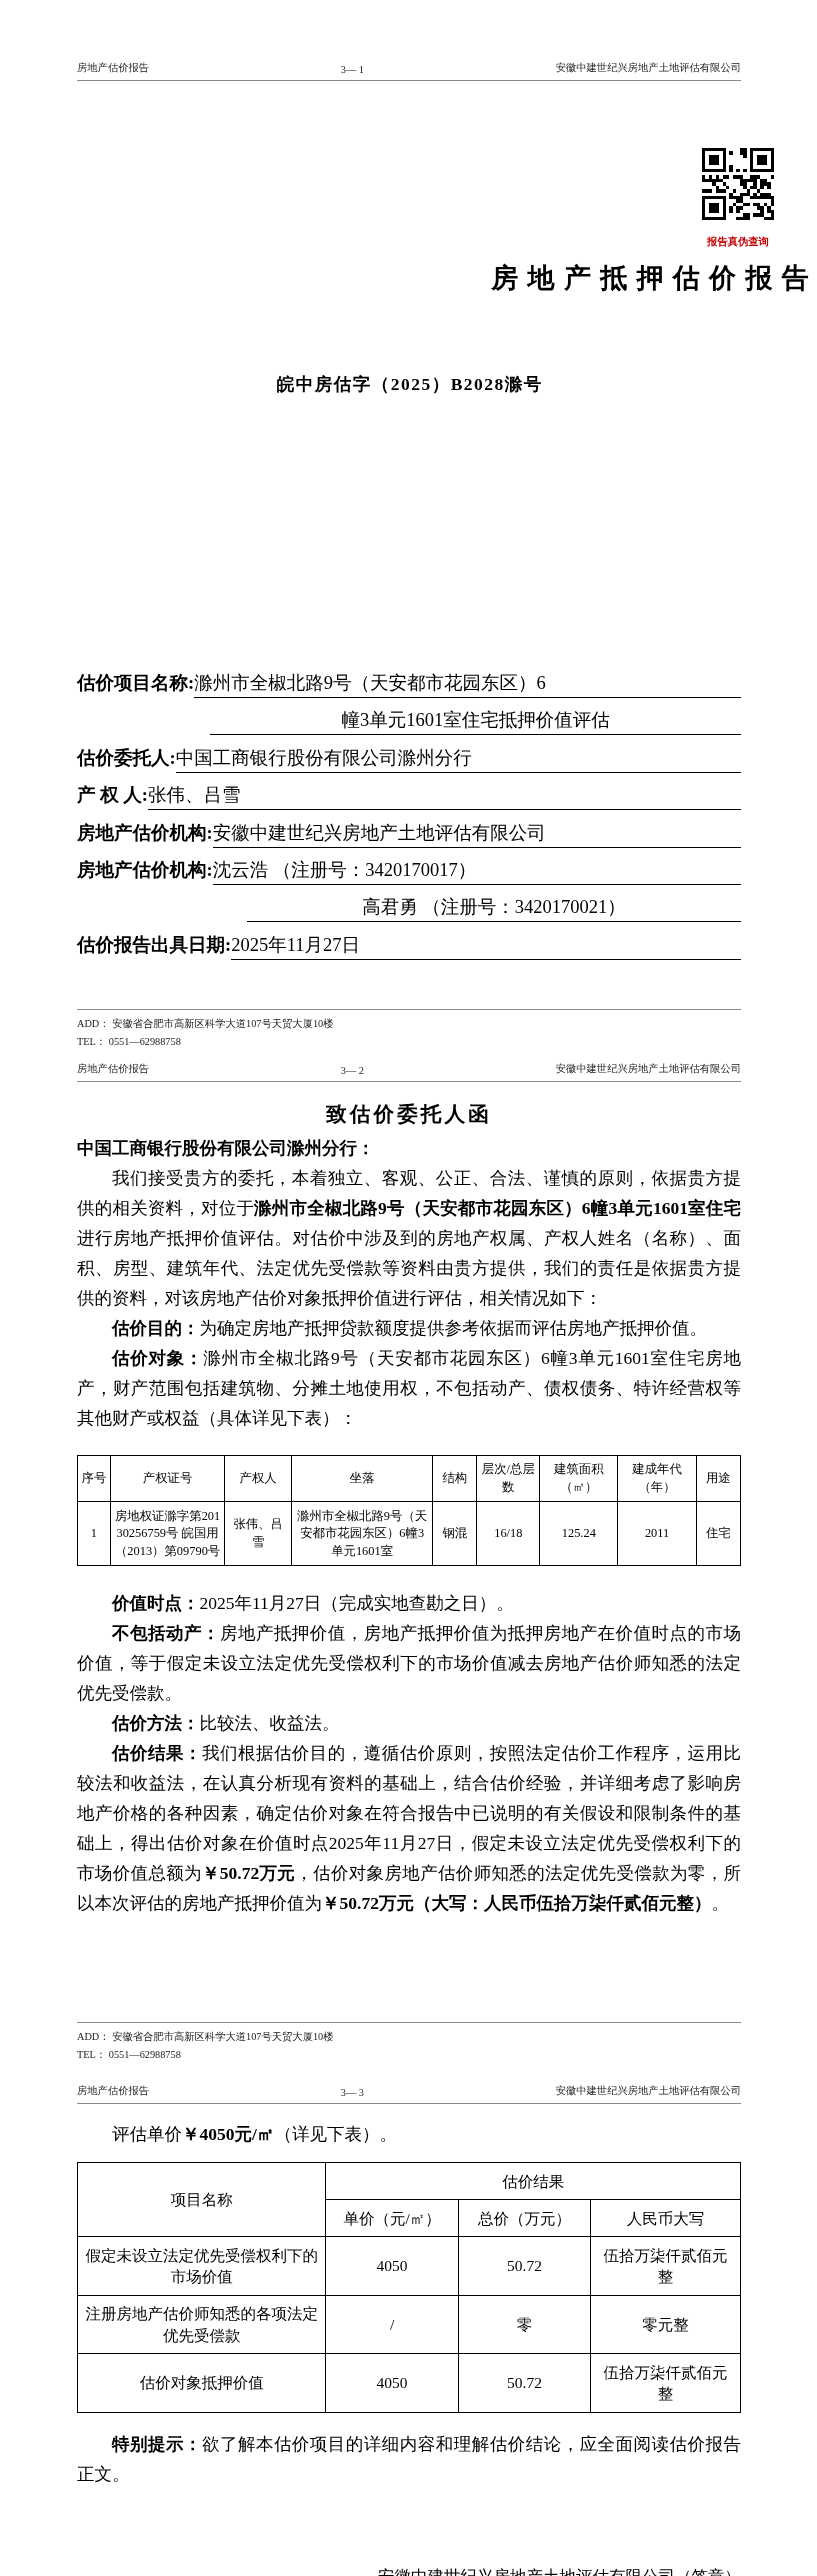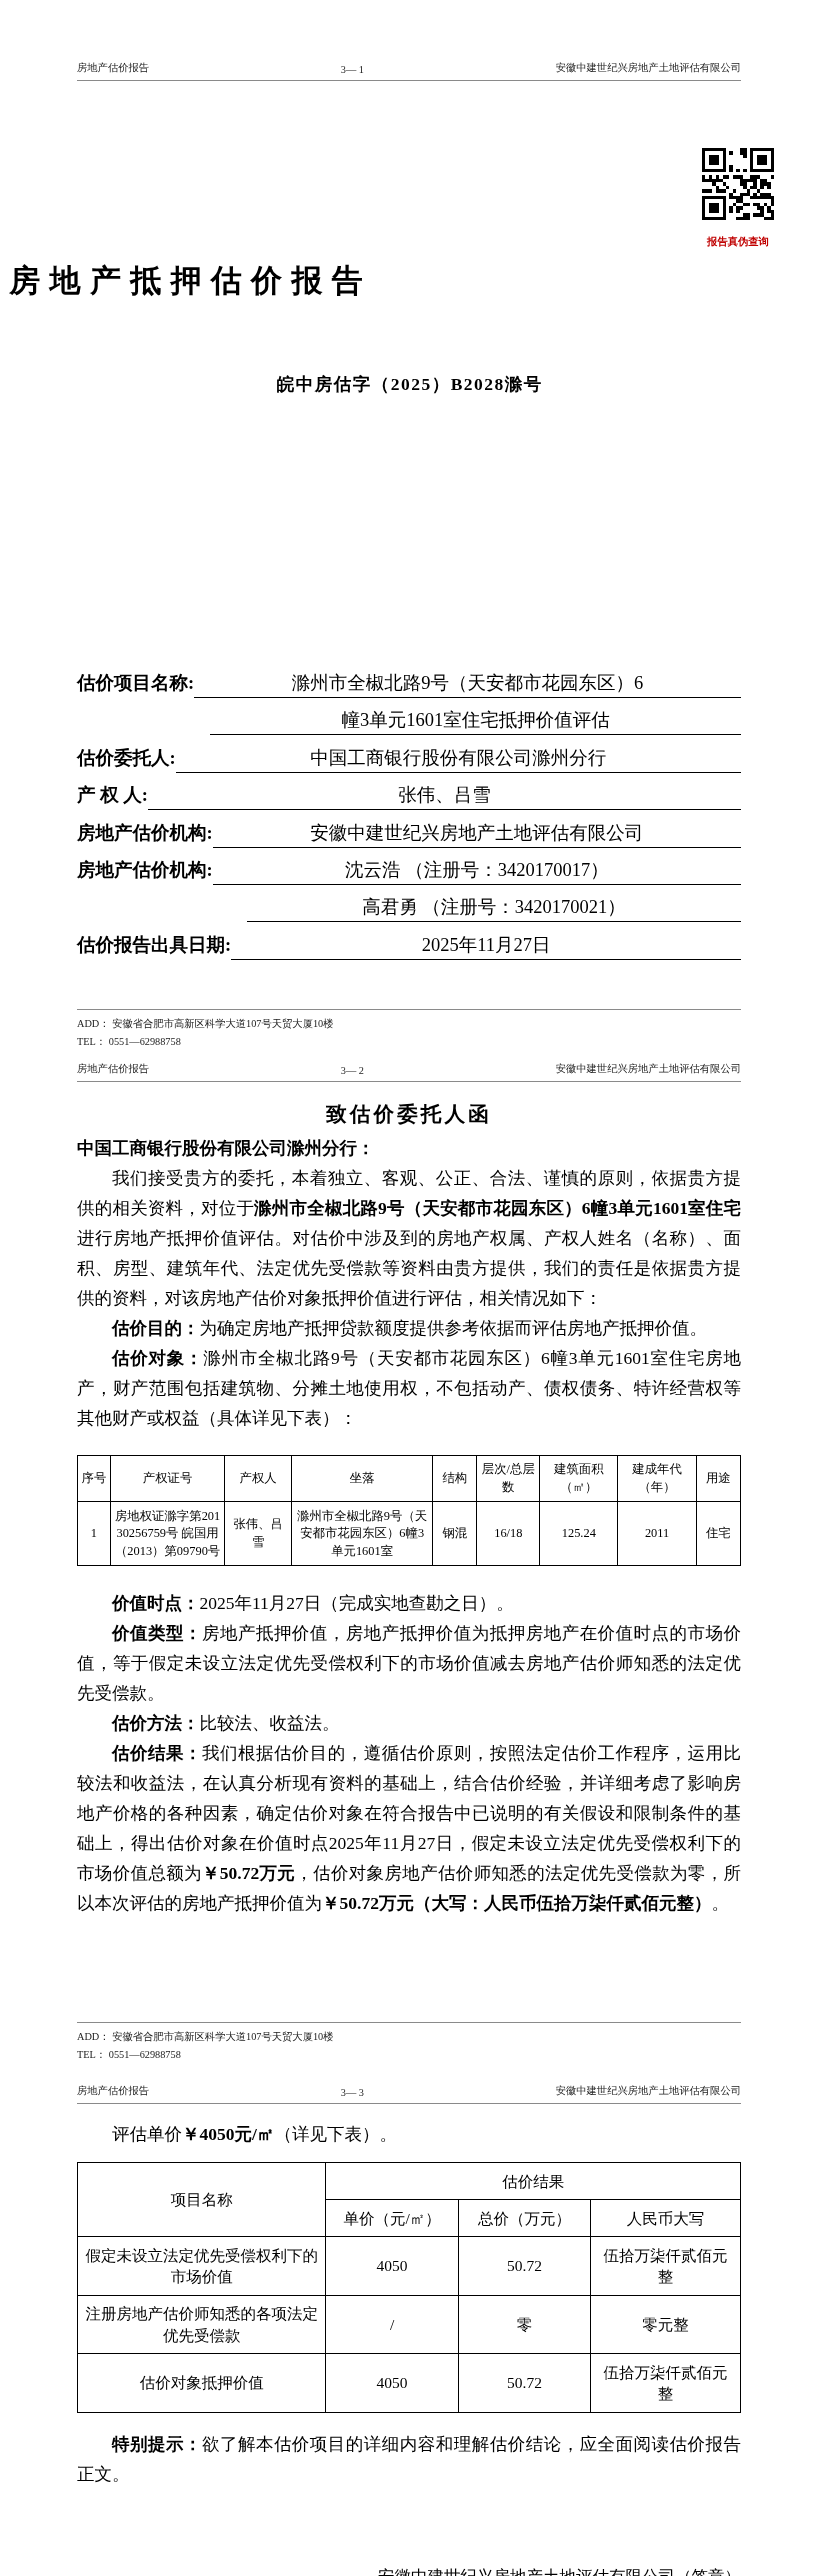--- a/index.html
+++ b/index.html
@@ -19,31 +19,31 @@
   .foot {
     left:77px; right:77px; border-top:1px solid #8a8a8a; padding-top:5.2px;
     font-size:10.3px; color:#222; line-height:17.5px;
   }
 
   
   .qr-wrap { width:72px; text-align:center; }
   .qr { width:72px; height:72px; background:#fff; }
   .qr-cap { margin-top:15px; font-size:10.3px; font-weight:bold; color:#c00000; }
   .title {
-    left:0; right:0; text-align:left; font-size:31px; font-weight:bold;
+    left:0; right:0; text-align:right; font-size:27px; font-weight:bold;
     letter-spacing:9.3px; padding-left:9.3px;
   }
   .docno {
     left:0; right:0; text-align:center; font-size:17.5px; font-weight:bold;
     letter-spacing:1.5px; padding-left:1.5px;
   }
   .fields { left:77px; right:77px; font-size:18.5px; }
   .frow { display:flex; align-items:baseline; margin-bottom:9.3px; min-height:26px; }
   .flabel { font-weight:bold; white-space:nowrap; }
-  .fval { flex:1; text-align:center; border-bottom:1px solid #000; padding-bottom:2.1px; }
+  .fval { flex:1; border-bottom:1px solid #000; padding-bottom:2.1px; }
   .fcont { text-align:center; border-bottom:1px solid #000; padding-bottom:2.1px; margin-bottom:9.3px; min-height:26px; }
 
   
   .letter, .p3 { left:77px; right:77px; }
   .letter-title { text-align:center; font-size:20.6px; font-weight:bold; letter-spacing:3.1px; margin-bottom:5px; }
   .saluto { font-size:17.5px; font-weight:bold; line-height:30px; }
   .para { font-size:17.5px; line-height:30px; text-indent:35px; text-align:justify; }
   .plabel { font-weight:bold; }
 
   table { border-collapse:collapse; width:100%; table-layout:fixed; }
@@ -383,21 +383,21 @@
         <td>16/18</td>
         <td>125.24</td>
         <td>2011</td>
         <td>住宅</td>
       </tr>
     </tbody>
   </table>
 
   <p class="para"><b class="plabel">价值时点：</b><span>2025年11月27日（完成实地查勘之日）。</span></p>
 
-  <p class="para"><b class="plabel">价值类型：</b><span>房地产抵押价值，房地产抵押价值为抵押房地产在价值时点的市场价值，等于假定未设立法定优先受偿权利下的市场价值减去房地产估价师知悉的法定优先受偿款。</span></p>
+  <p class="para"><b class="plabel">不包括动产：</b><span>房地产抵押价值，房地产抵押价值为抵押房地产在价值时点的市场价值，等于假定未设立法定优先受偿权利下的市场价值减去房地产估价师知悉的法定优先受偿款。</span></p>
 
   <p class="para"><b class="plabel">估价方法：</b><span>比较法、收益法。</span></p>
 
   <p class="para"><b class="plabel">估价结果：</b><span>我们根据估价目的，遵循估价原则，按照法定估价工作程序，运用比较法和收益法，在认真分析现有资料的基础上，结合估价经验，并详细考虑了影响房地产价格的各种因素，确定估价对象在符合报告中已说明的有关假设和限制条件的基础上，得出估价对象在价值时点2025年11月27日，假定未设立法定优先受偿权利下的市场价值总额为</span><b>￥50.72万元</b><span>，估价对象房地产估价师知悉的法定优先受偿款为零，所以本次评估的房地产抵押价值为</span><b>￥50.72万元（大写：人民币伍拾万柒仟贰佰元整）</b><span>。</span></p>
 </div>
 
 <div class="foot abs" style="top:2022px">
   <div>ADD：  安徽省合肥市高新区科学大道107号天贸大厦10楼</div>
   <div>TEL：  0551—62988758</div>
 </div>

